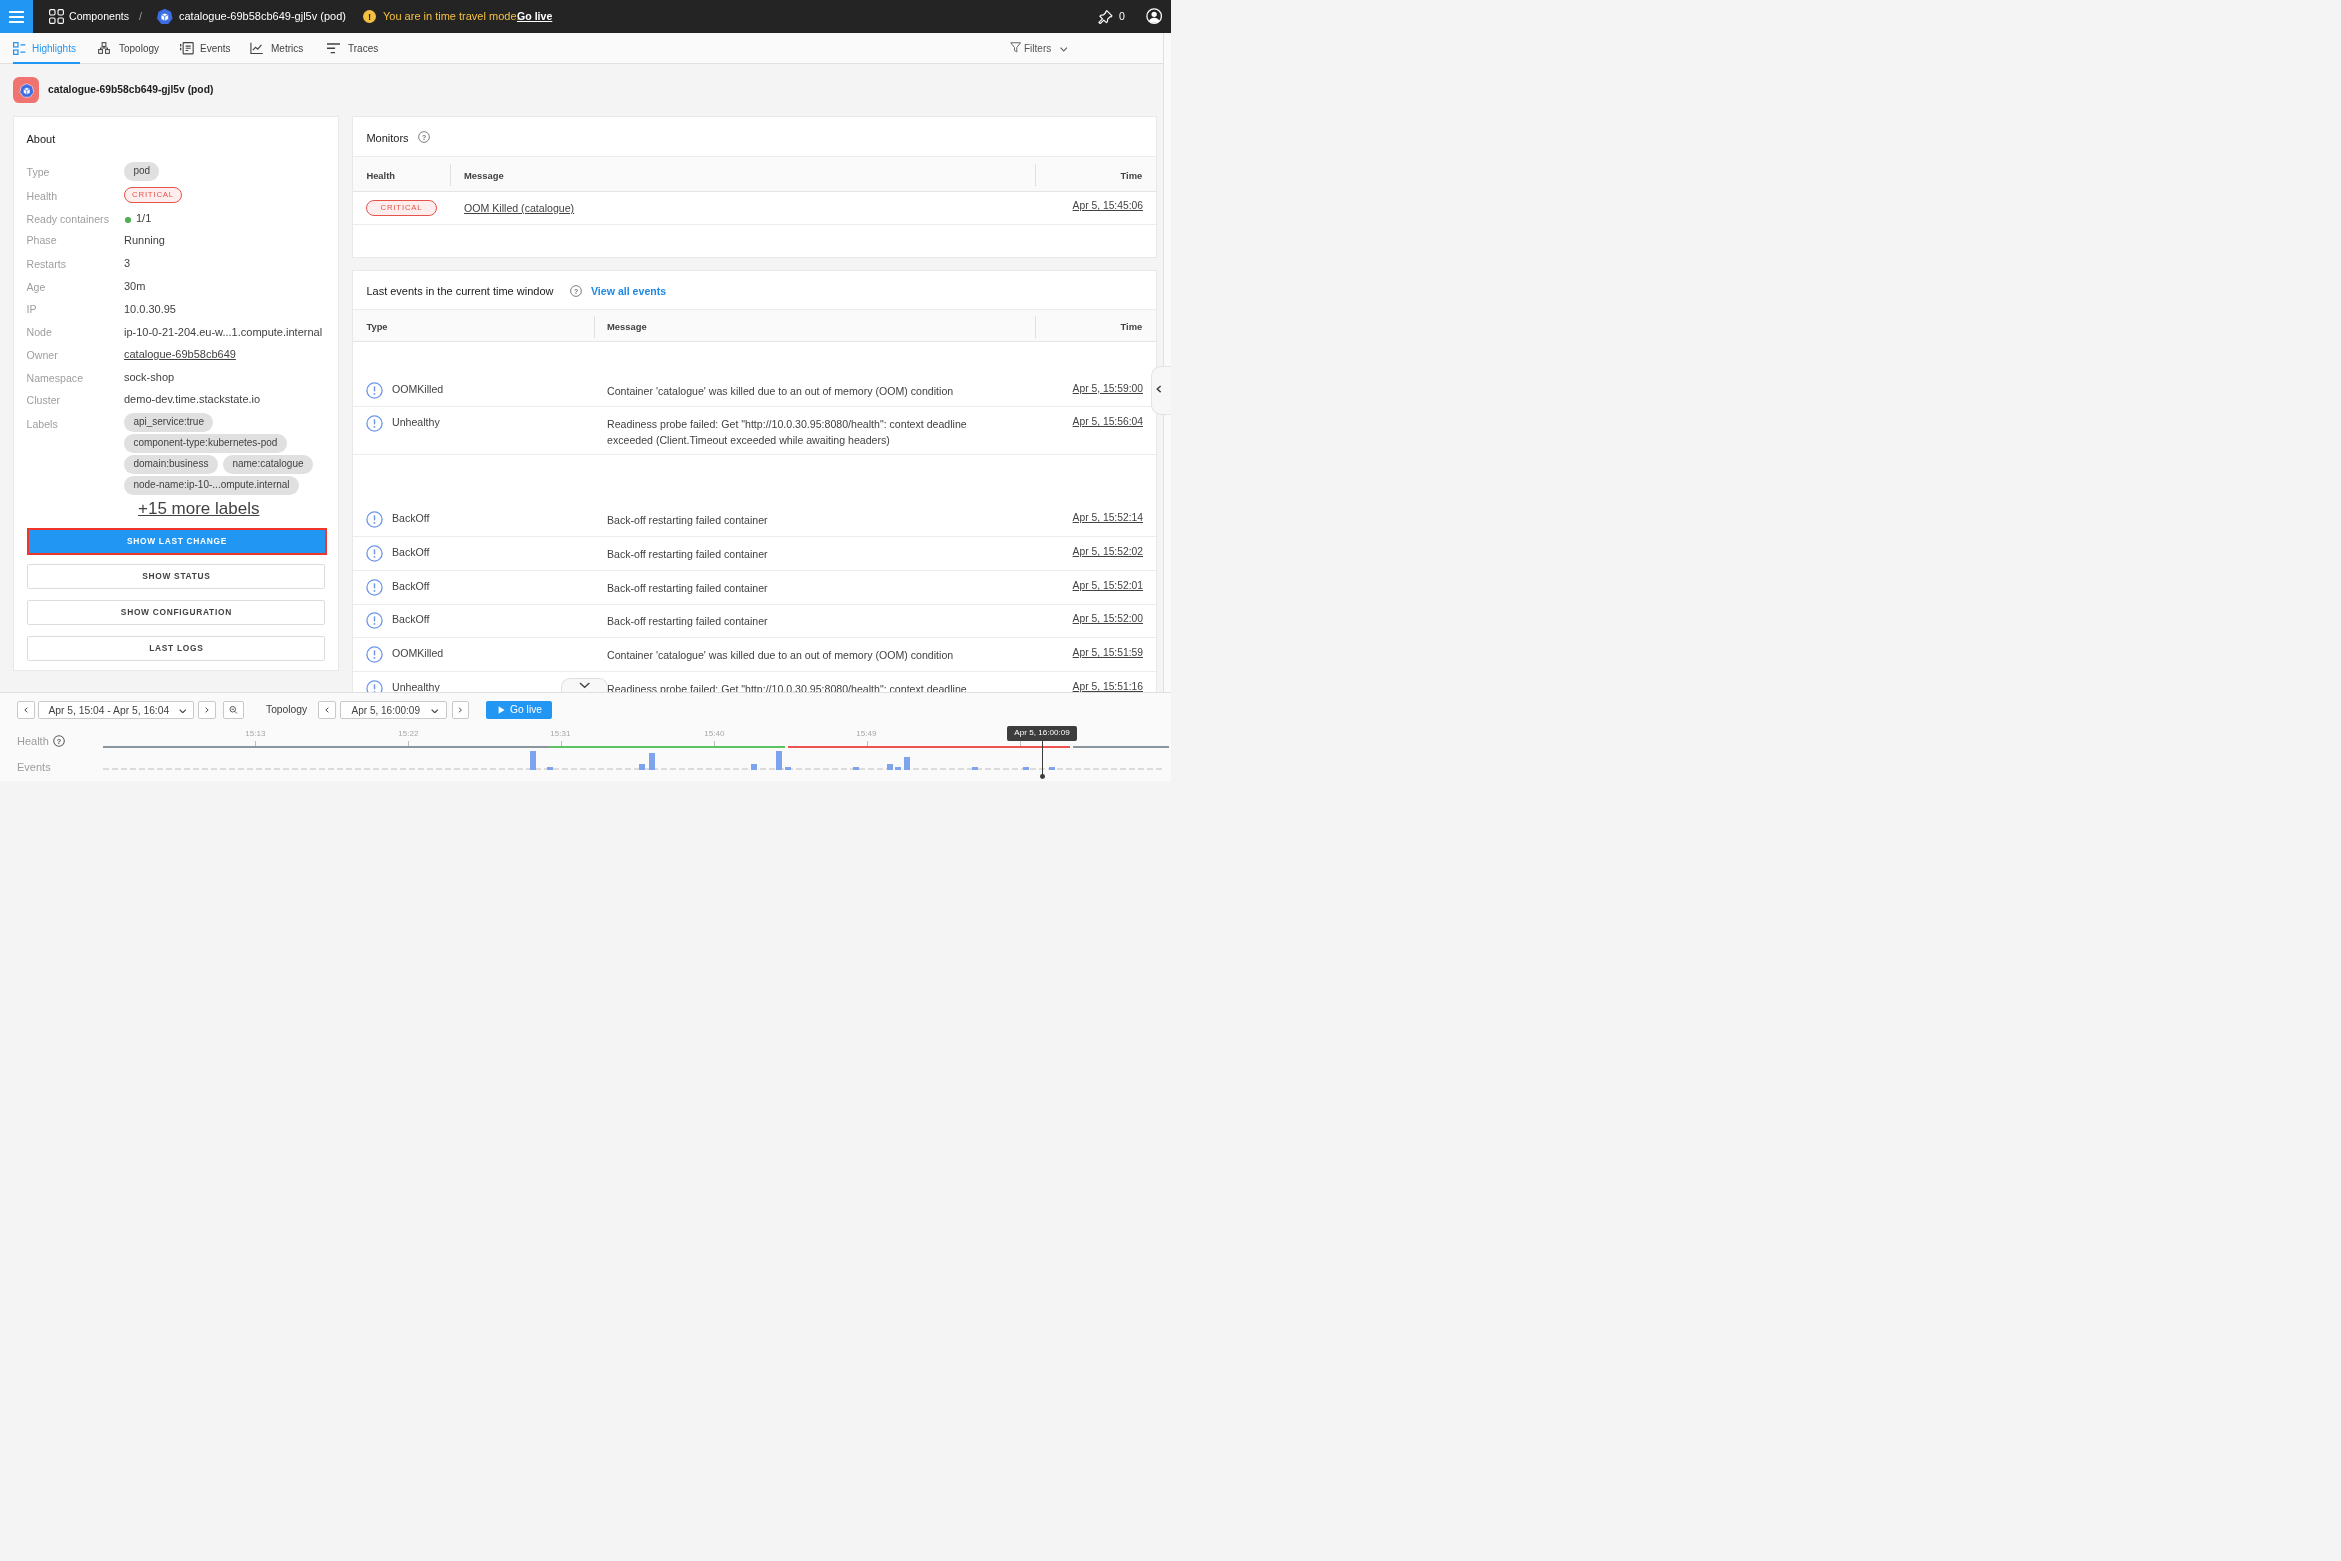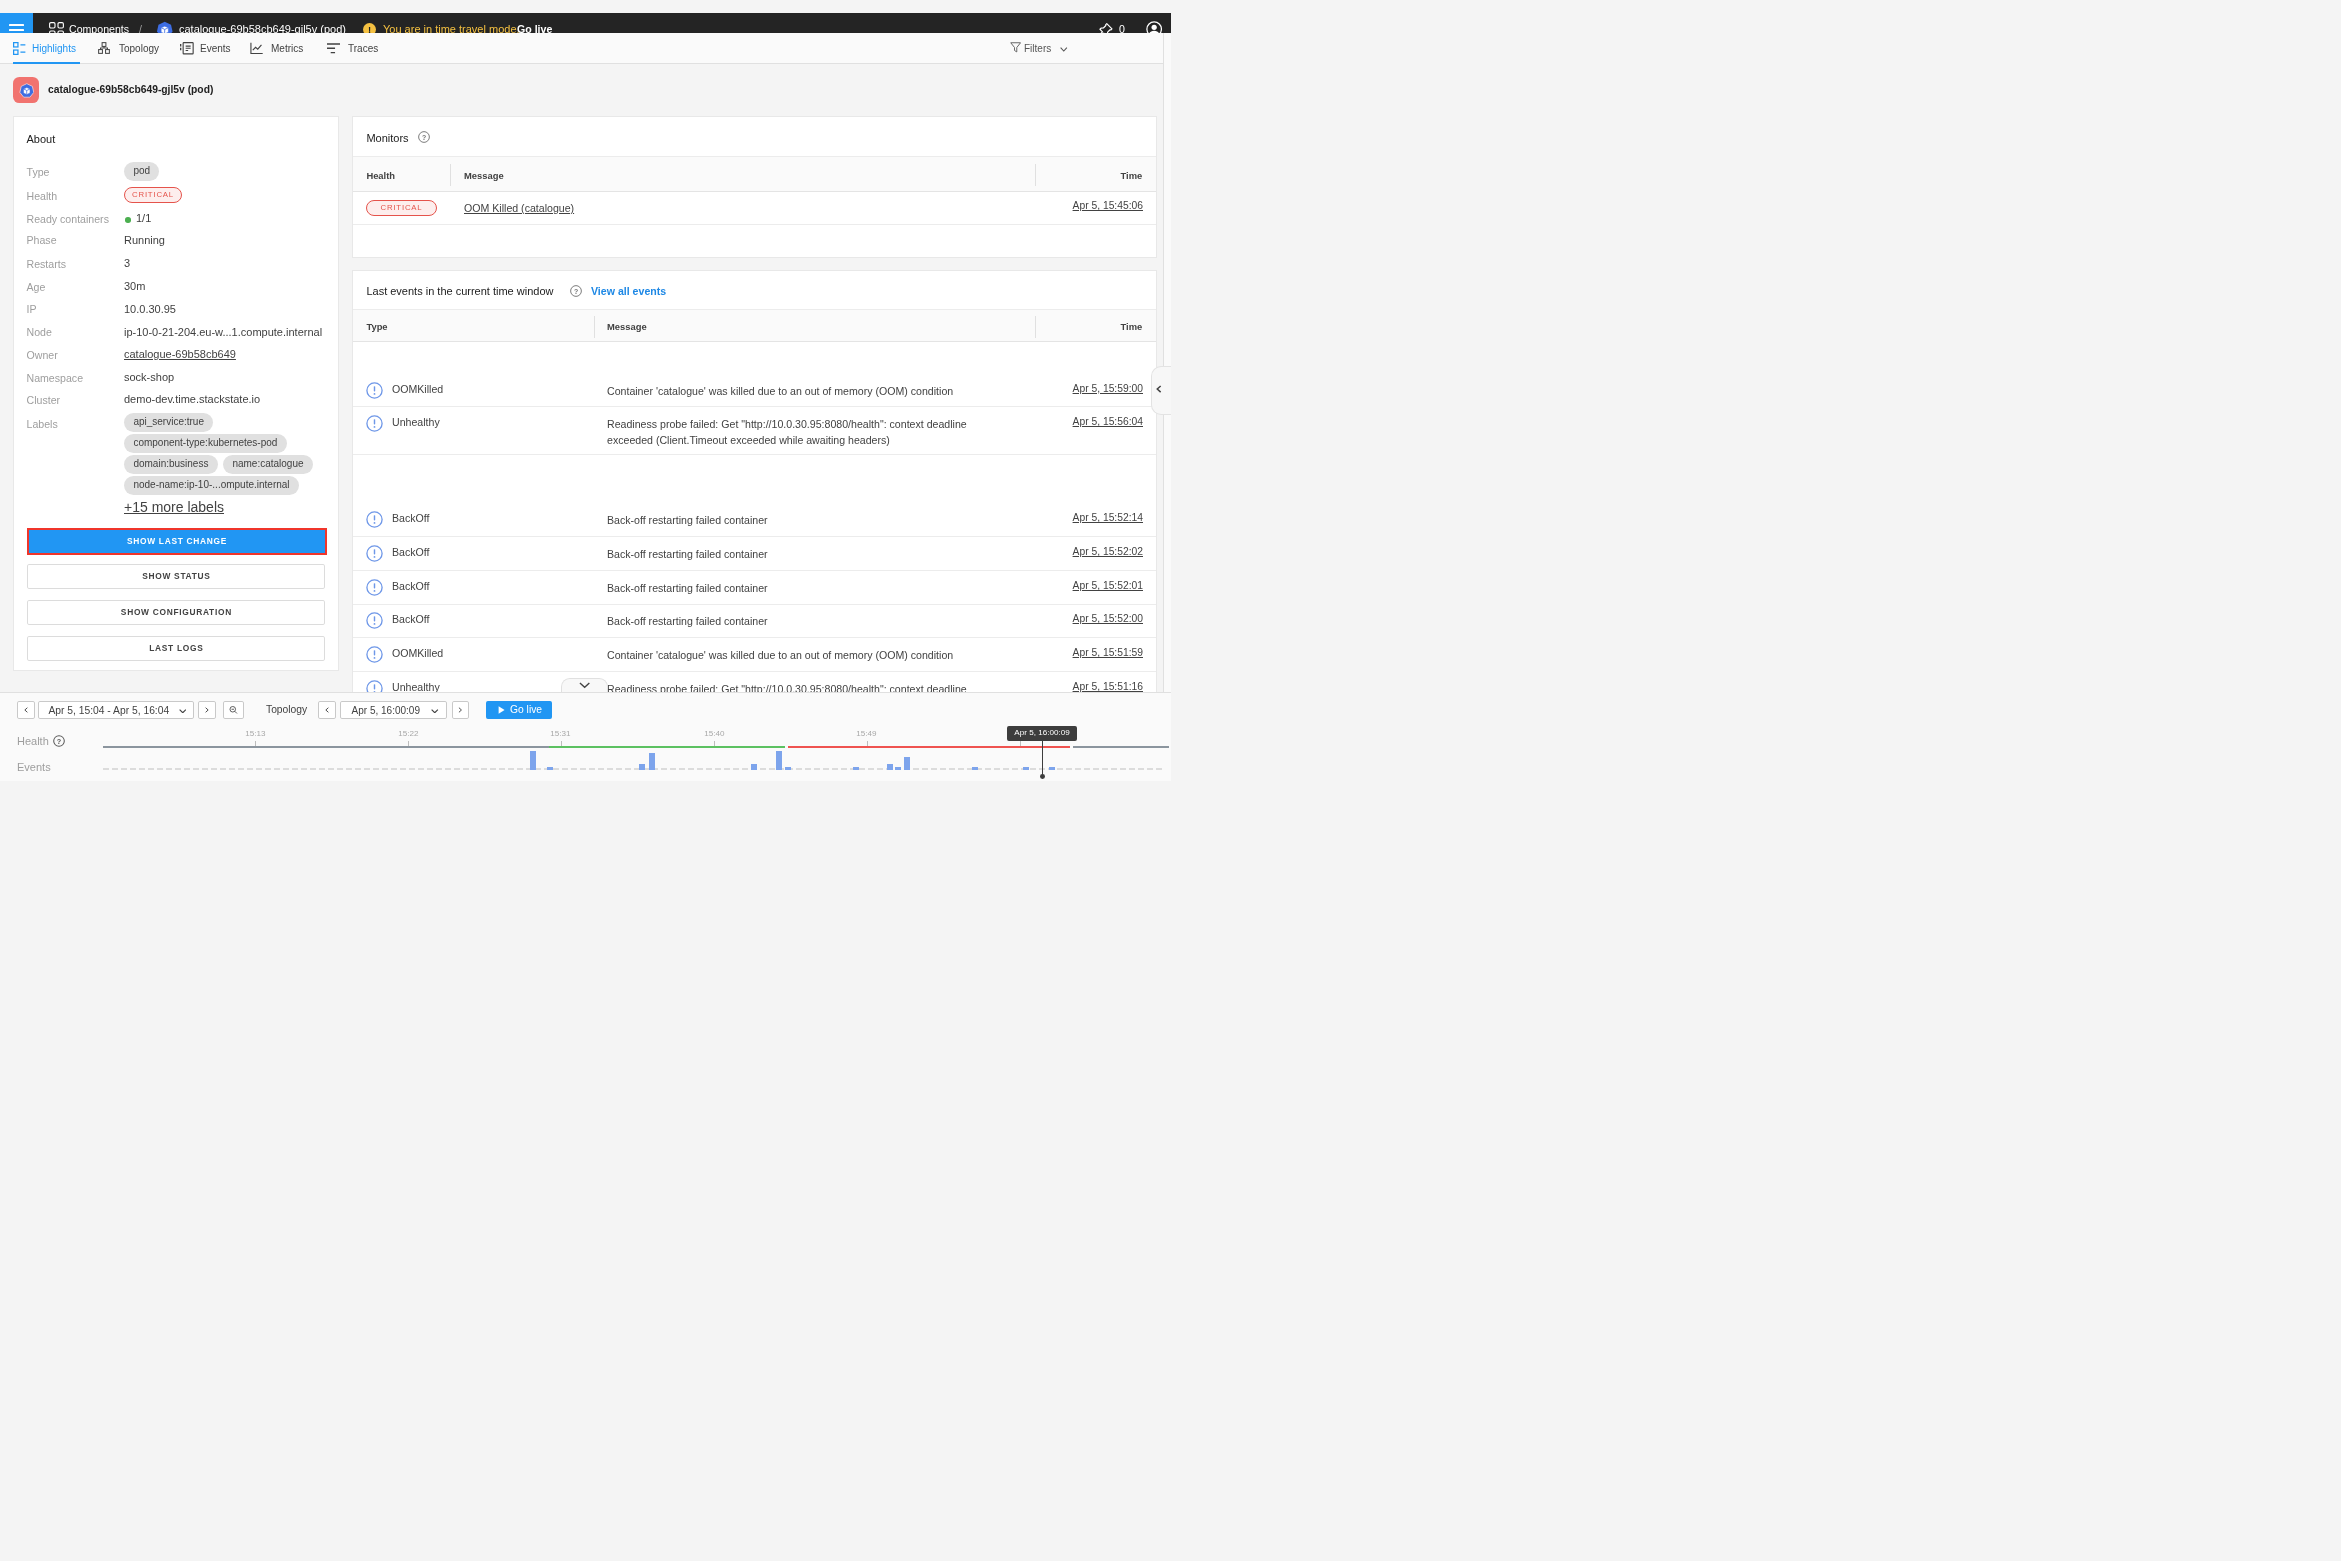--- a/index.html
+++ b/index.html
@@ -2,21 +2,21 @@
 <html style="font-size:10px"><head>
 <meta charset="utf-8">
 <style>
 * { margin:0; padding:0; box-sizing:border-box; }
 html,body { width:1171px; height:781px; overflow:hidden; }
 body { font-family:"Liberation Sans", sans-serif; background:#f4f4f4; color:#424242; }
 #page { position:relative; width:1171px; height:781px; }
 .abs { position:absolute; }
 
 
-#topbar { position:absolute; left:0; top:0; width:1171px; height:33px; background:#242424;margin-top:13px; }
+#topbar { position:absolute; left:0; top:0; width:1171px; height:33px; background:#242424; }
 #burger { position:absolute; left:0; top:0; width:33px; height:33px; background:#2196f3; }
 #burger span { position:absolute; left:8.8px; width:15.6px; height:2.5px; background:#fff; border-radius:0.6px; }
 .crumb { position:absolute; top:0; height:33px; line-height:33px; color:#fff; font-size:10.6px; }
 
 
 #tabbar { position:absolute; left:0; top:33px; width:1163px; height:31px; background:#fafafa; border-bottom:0.6px solid #e0e0e0; }
 .tabtxt { position:absolute; top:0; height:31px; line-height:31px; font-size:10px; color:#424242; }
 
 
 .card { position:absolute; background:#fff; border:0.6px solid #e8e8e8; }
@@ -213,21 +213,21 @@
     <div class="lab" style="top:277px">Cluster</div>
     <div class="val" style="left:110px;top:276px">demo-dev.time.stackstate.io</div>
 
     <div class="lab" style="top:301px">Labels</div>
 
     <div class="abs chip" style="left:110px;top:296px">api_service:true</div>
     <div class="abs chip" style="left:110px;top:317px">component-type:kubernetes-pod</div>
     <div class="abs chip" style="left:110px;top:338px">domain:business</div>
     <div class="abs chip" style="left:209px;top:338px">name:catalogue</div>
     <div class="abs chip" style="left:110px;top:359px">node-name:ip-10-...ompute.internal</div>
-    <div class="abs ulink" style="left:110px;top:382px;font-size:14px;color:#424242">+15 more labels</div>
+    <div class="abs ulink" style="left:124px;top:382px;font-size:17px;color:#424242">+15 more labels</div>
 
     <div class="abs" style="left:13px;top:411px;width:300px;height:27px;border:2.2px solid #f0352b"></div>
     <div class="abs" style="left:15px;top:413px;width:296px;height:22.5px;background:#2196f3;color:#fff;text-align:center;line-height:22.5px;font-size:8.4px;font-weight:700;letter-spacing:0.7px">SHOW LAST CHANGE</div>
 
     <div class="btn-outline" style="top:447px;line-height:23px">SHOW STATUS</div>
     <div class="btn-outline" style="top:483px;line-height:23px">SHOW CONFIGURATION</div>
     <div class="btn-outline" style="top:519px;line-height:23px">LAST LOGS</div>
   </div>
 
   <div class="card" id="monitors" style="left:352px;top:116px;width:805px;height:142px">

